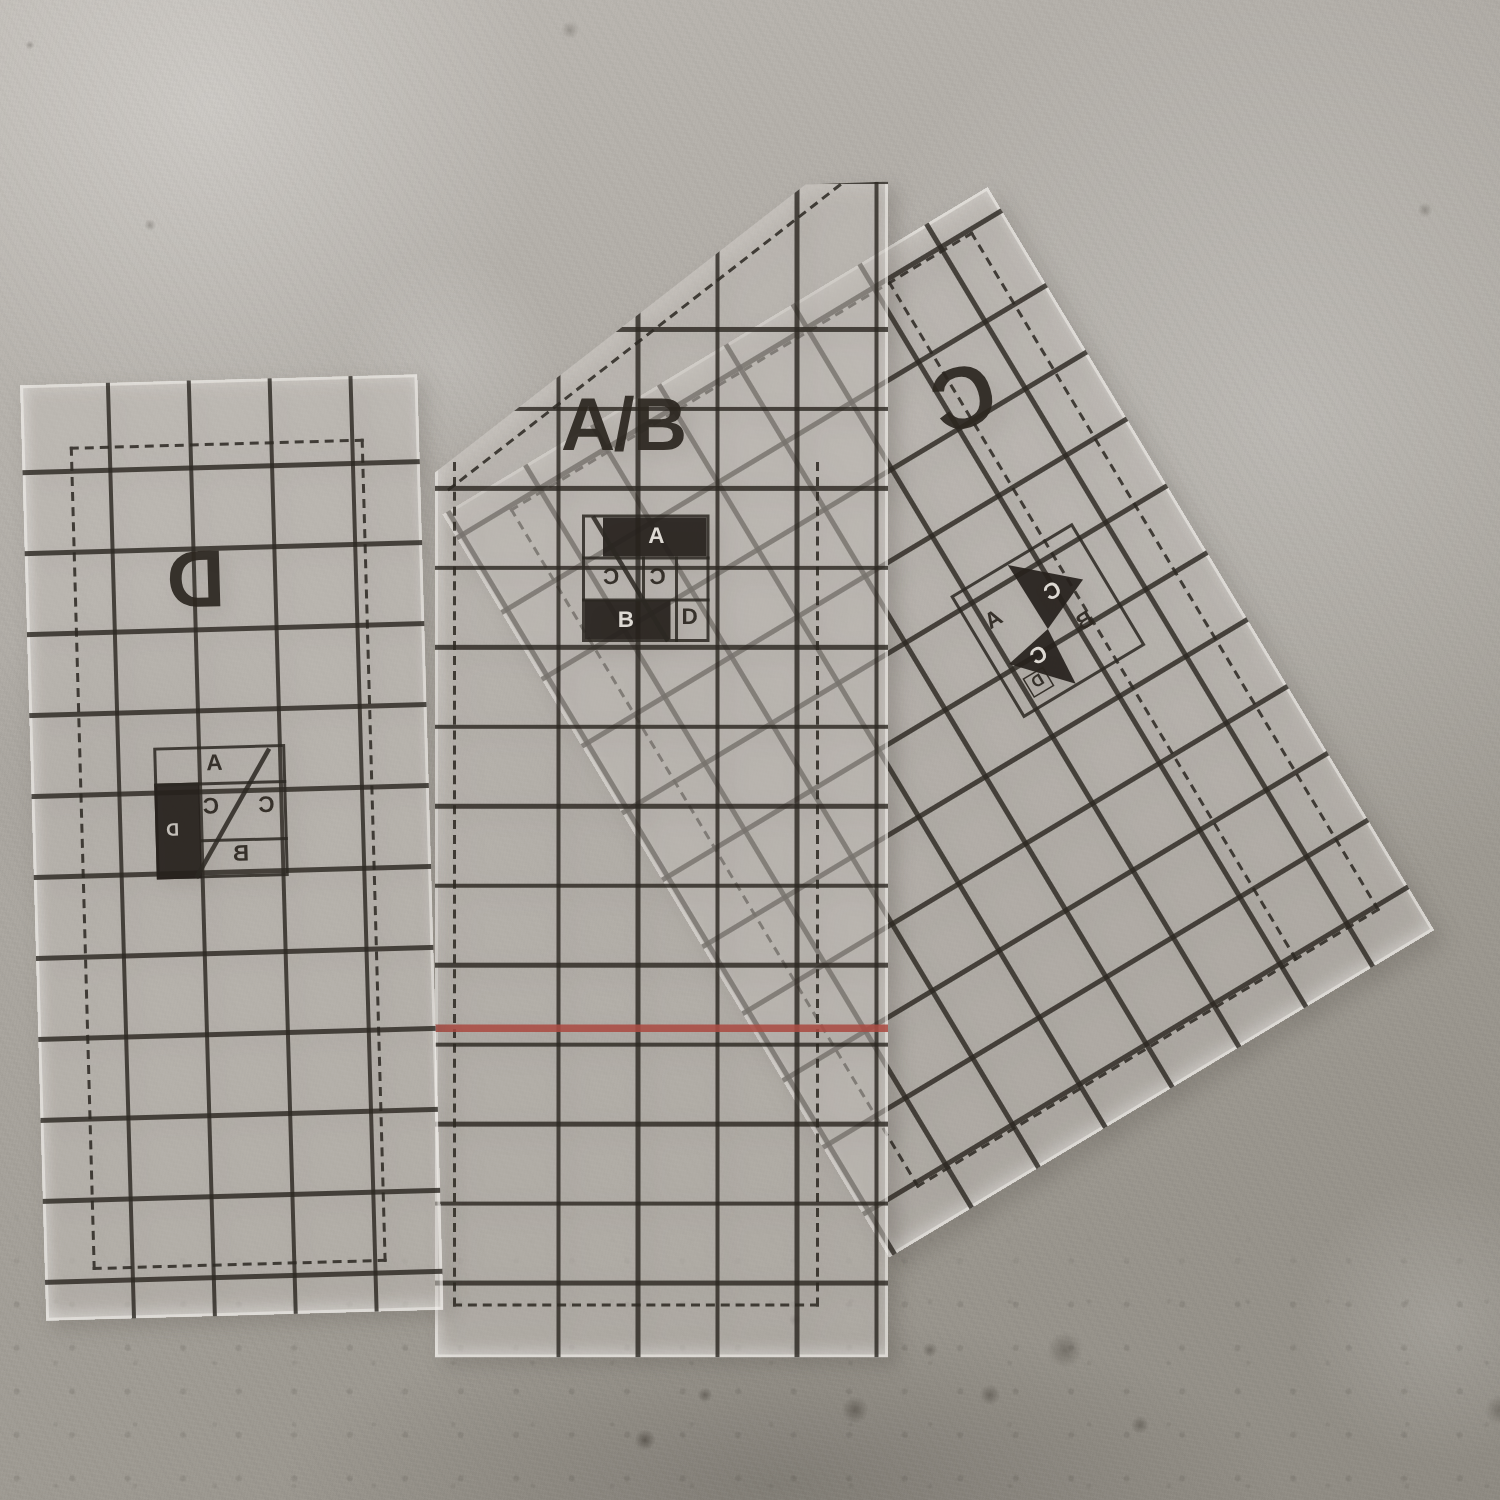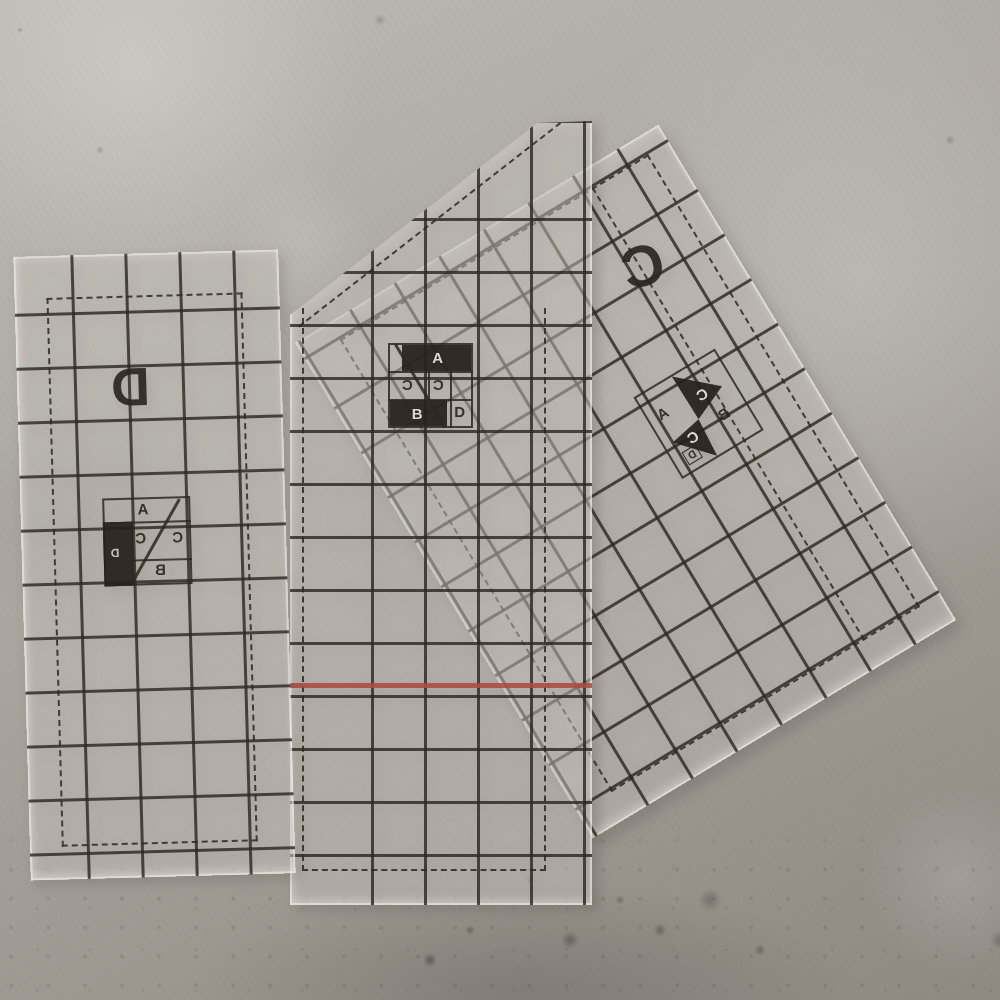--- a/index.html
+++ b/index.html
@@ -145,20 +145,21 @@
       </div>
     </div>
   </div>
 
   <div class="rw rw-mid">
     <div class="ruler ruler-mid">
       <div class="grid"></div>
       <div class="dash dash-box-mid"></div>
       <div class="dash dash-diag-mid"></div>
       <div class="red-line"></div>
+      <div class="big-label label-ab">A/B</div>
 
       <div class="diag diag-mid">
         <div class="frame"></div>
         <div class="fill" style="left:14px;top:2px;right:2px;height:26px;"></div>
         <div class="fill" style="left:2px;top:57px;width:57px;bottom:2px;"></div>
         <div class="ln" style="left:6px;top:2px;width:3px;height:97px;transform:rotate(-31deg);transform-origin:0 0;"></div>
         <div class="ln" style="left:0;right:0;top:28px;height:2px;"></div>
         <div class="ln" style="left:0;right:0;top:56px;height:2px;"></div>
         <div class="ln" style="left:40px;top:28px;width:2px;height:28px;"></div>
         <div class="ln" style="left:62px;top:28px;width:2px;bottom:0;"></div>

